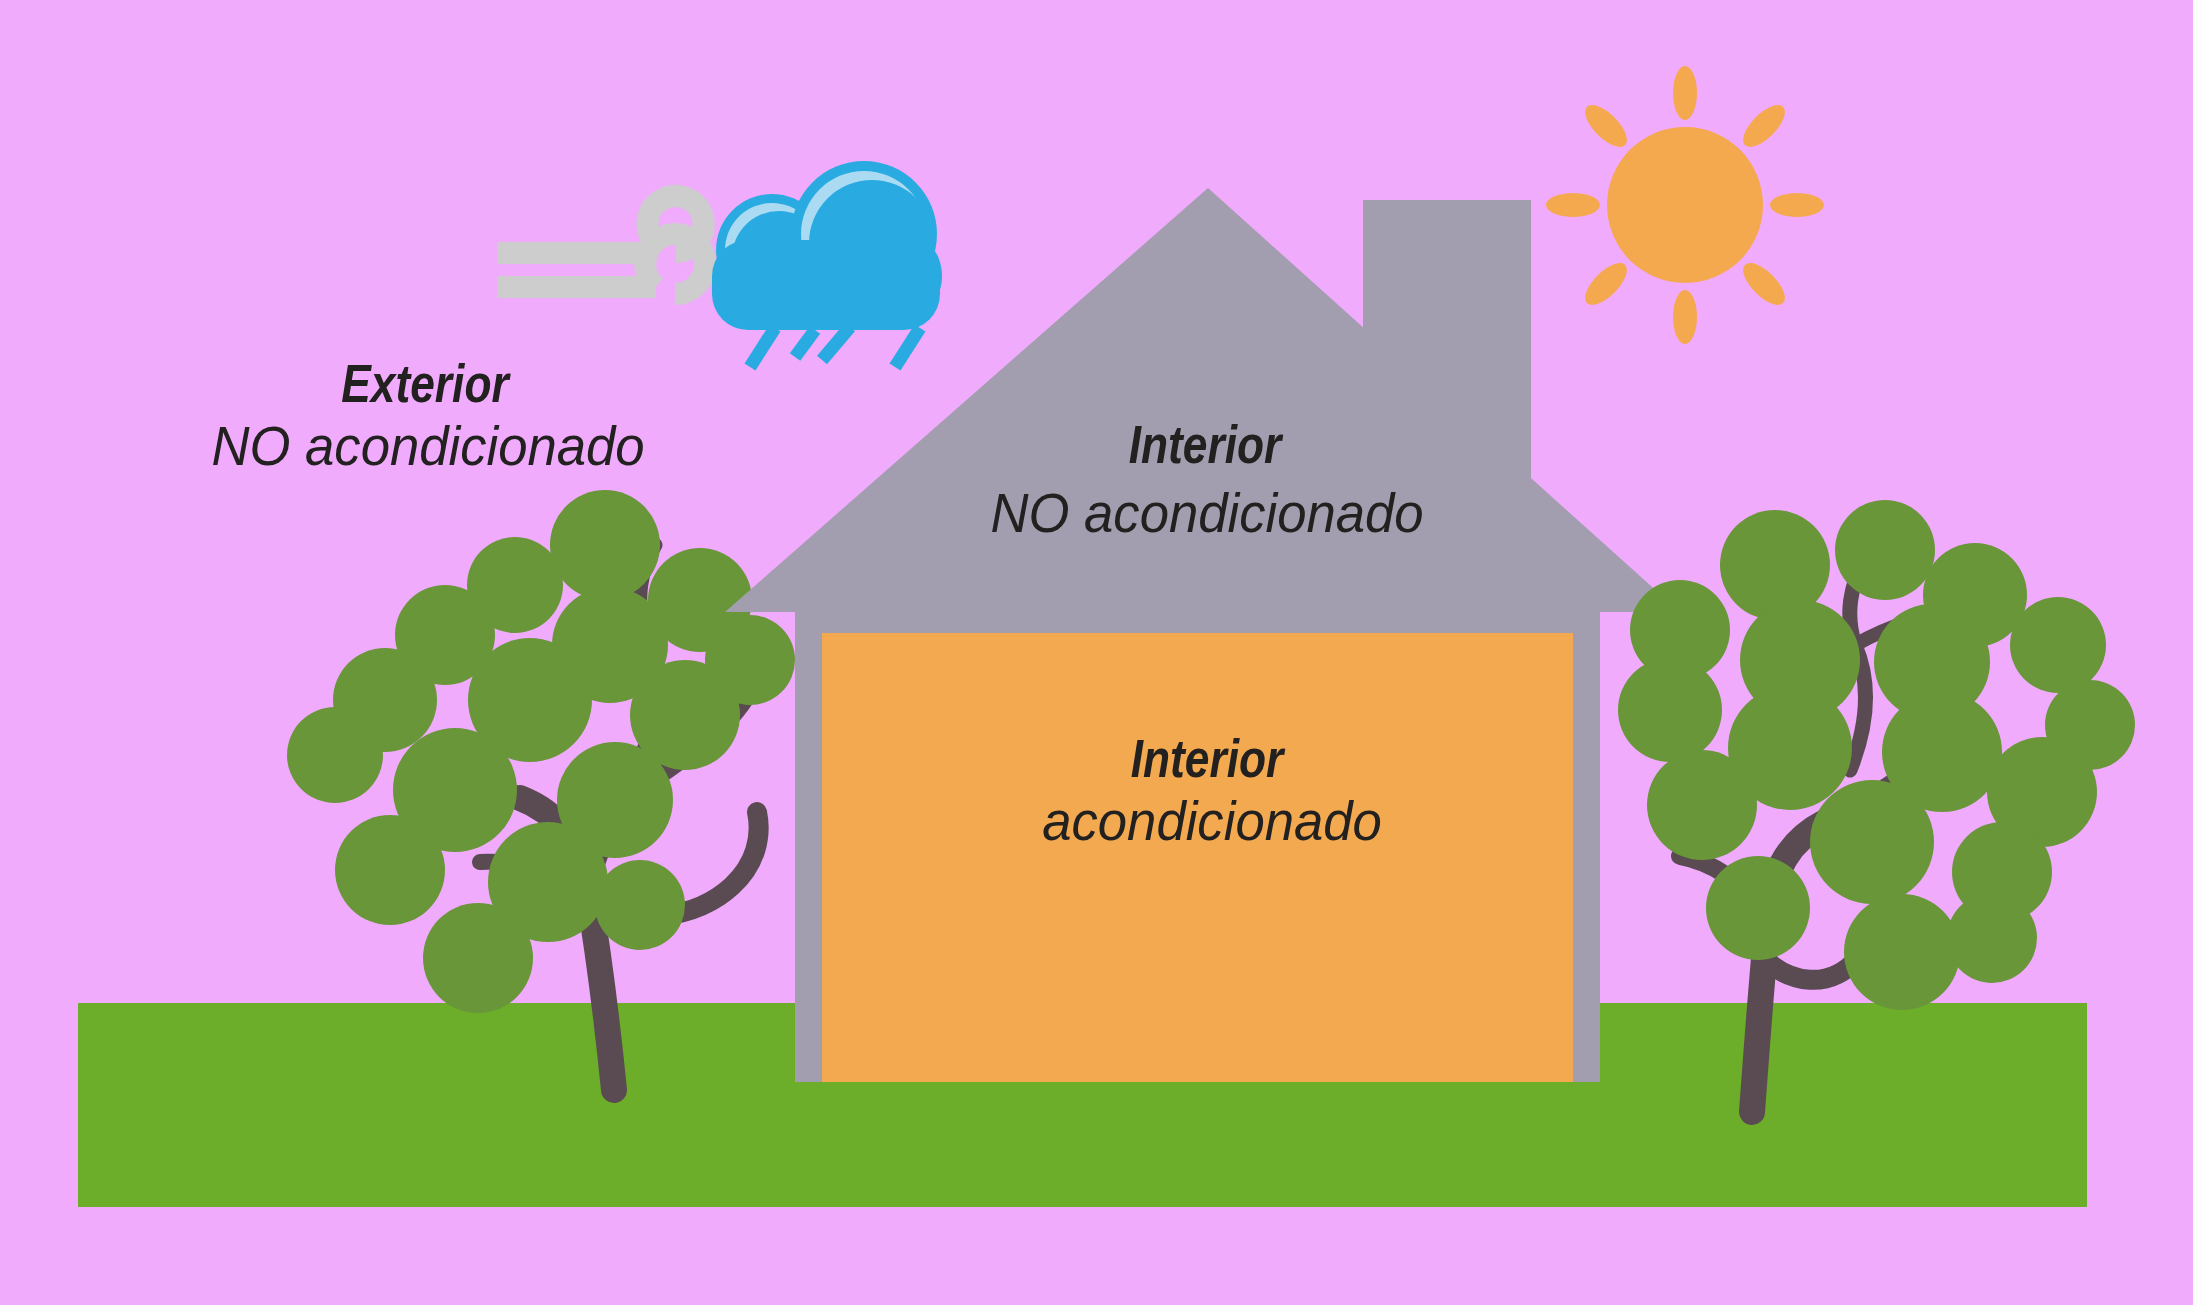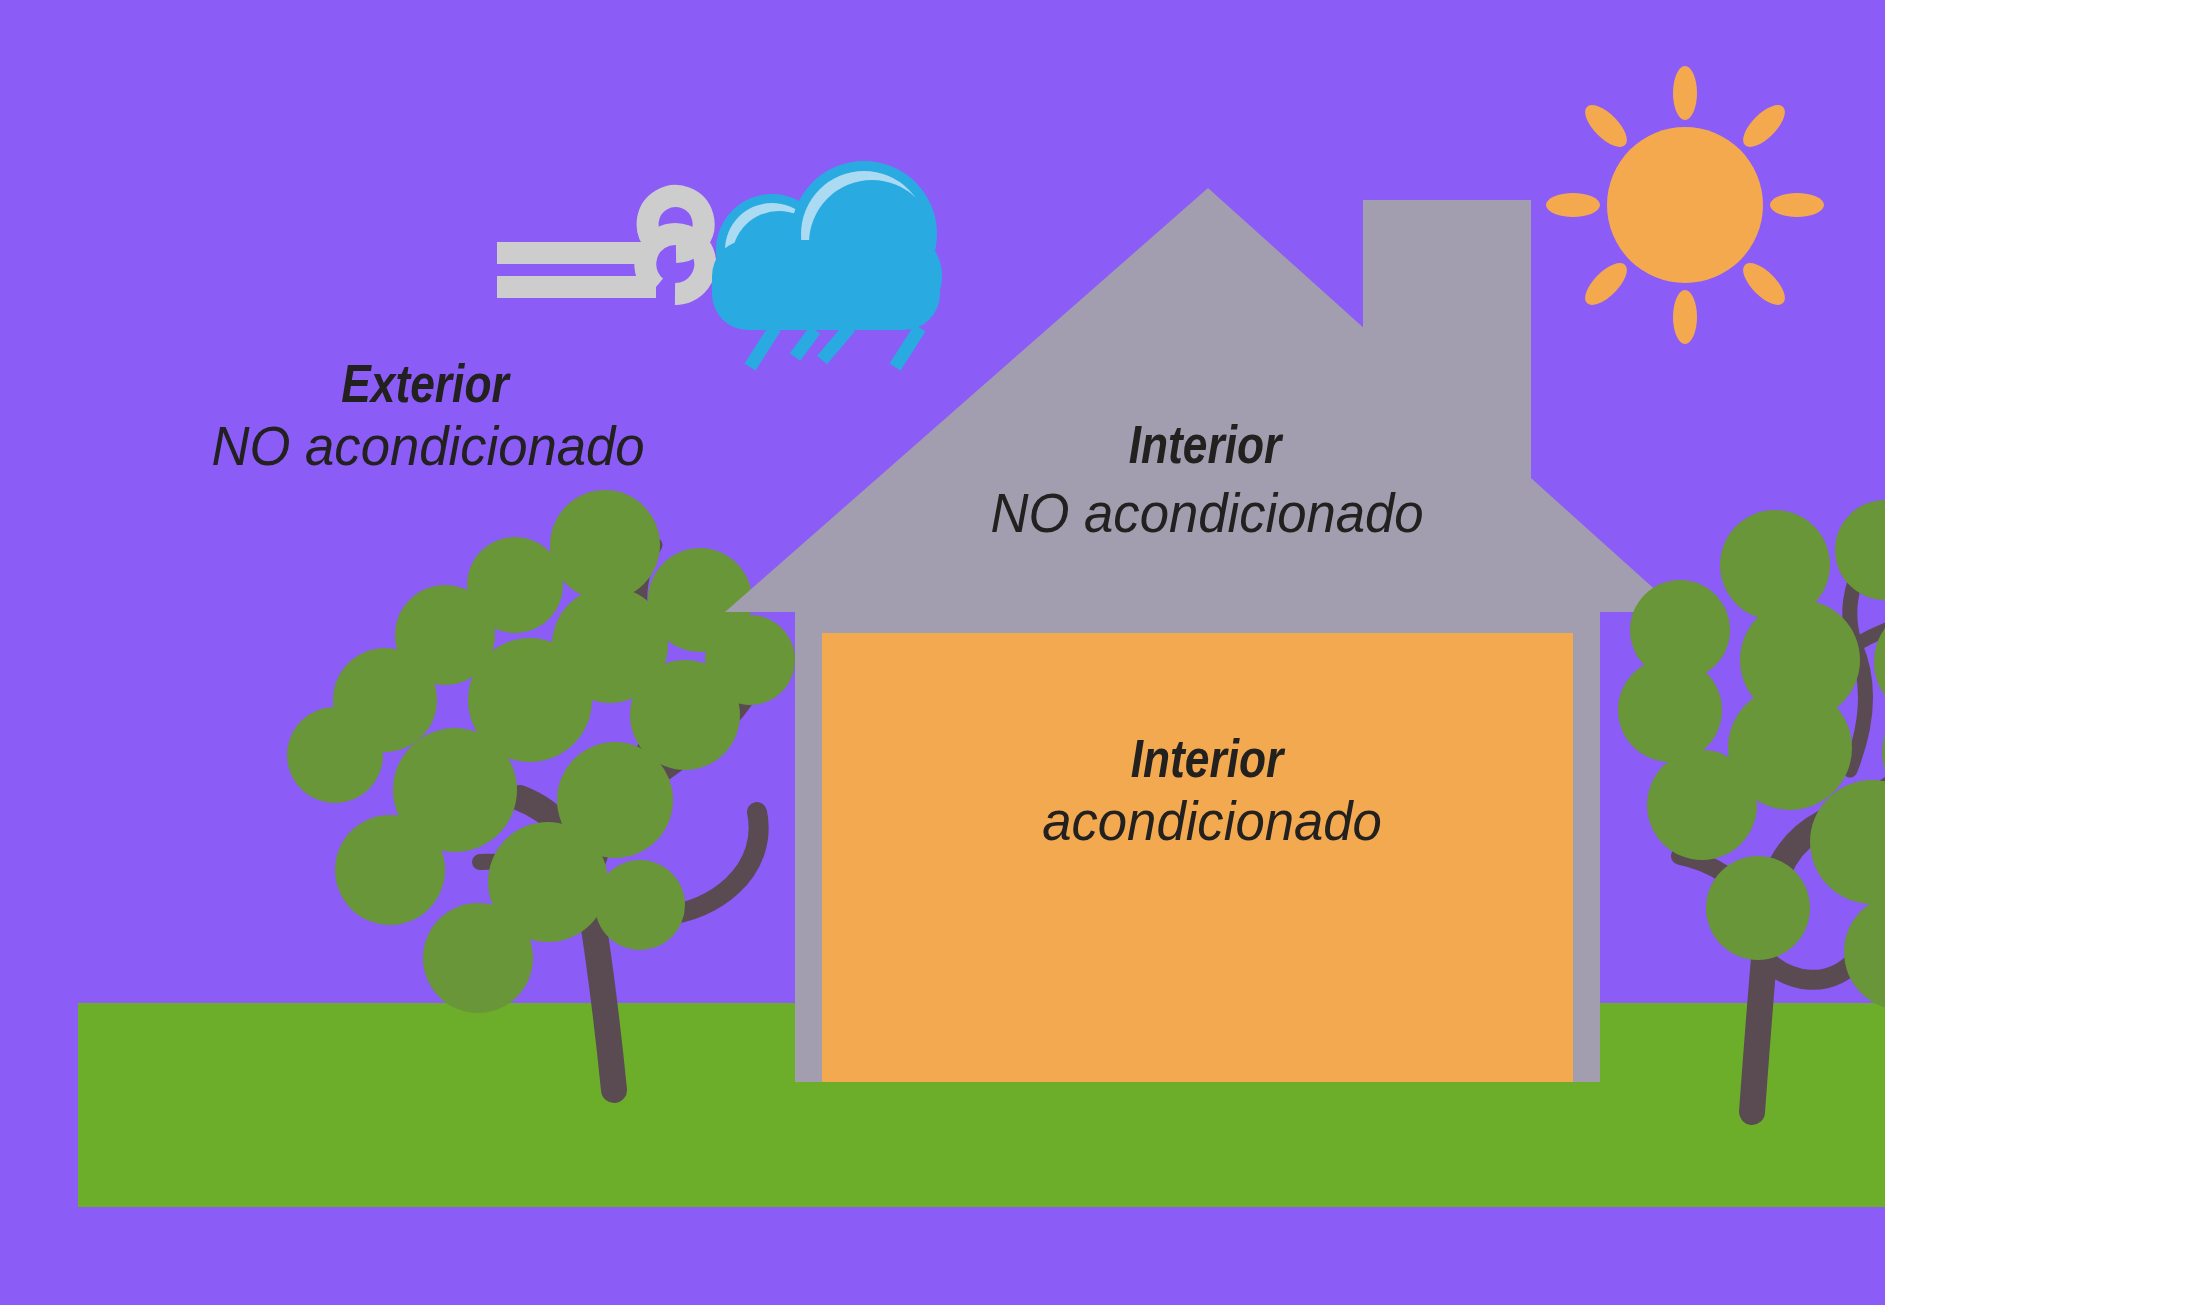--- a/index.html
+++ b/index.html
@@ -1,19 +1,19 @@
 <!DOCTYPE html>
 <html style="--text: #232020; --roof: #A39EAF; --wall: #F3A950; --grass: #6CAD2A; --leaf: #689639; --trunk: #5A4A52; --cloud: #29ABE2; --cloudhl: #ABDAF3; --wind: #CDCDCD; --sun: #F5A94E;"><head>
 <meta charset="utf-8">
 <style>
   html,body{margin:0;padding:0;background:#ffffff;}
   .scene{
     position:relative;
-    width:1885px;height:1305px;
-    background:#8b5cf6;
+    width:2193px;height:1305px;
+    background:#f0abfc;
     overflow:hidden;
     font-family:"Liberation Sans", sans-serif;
   }
   .scene svg{position:absolute;left:0;top:0;}
   .lbl{
     position:absolute;
     white-space:nowrap;
     color:var(--text);
     transform:translateX(-50%);
   }

